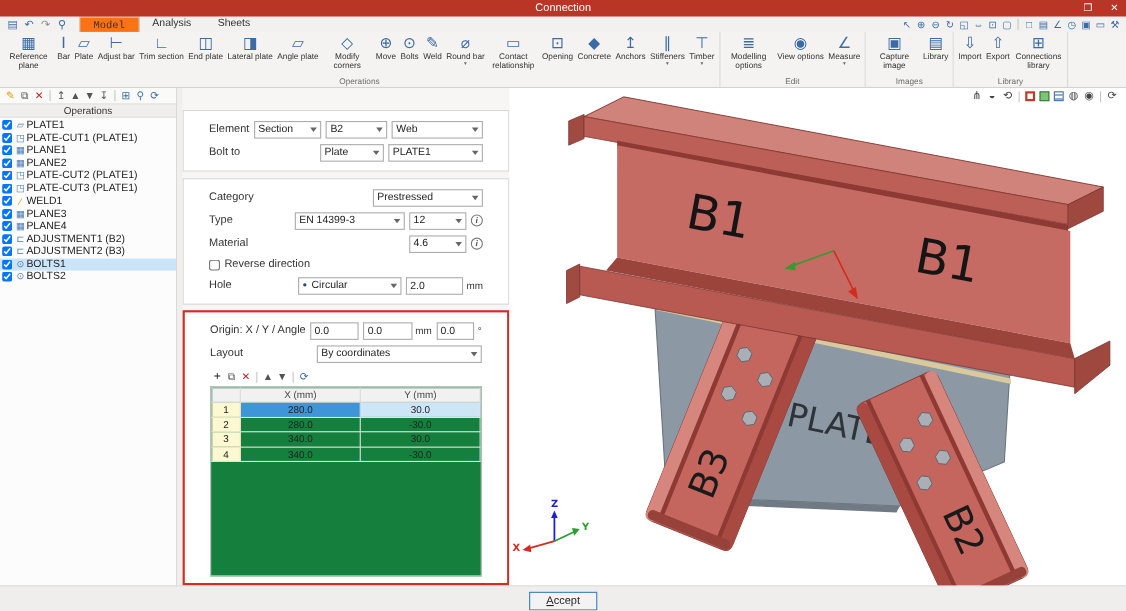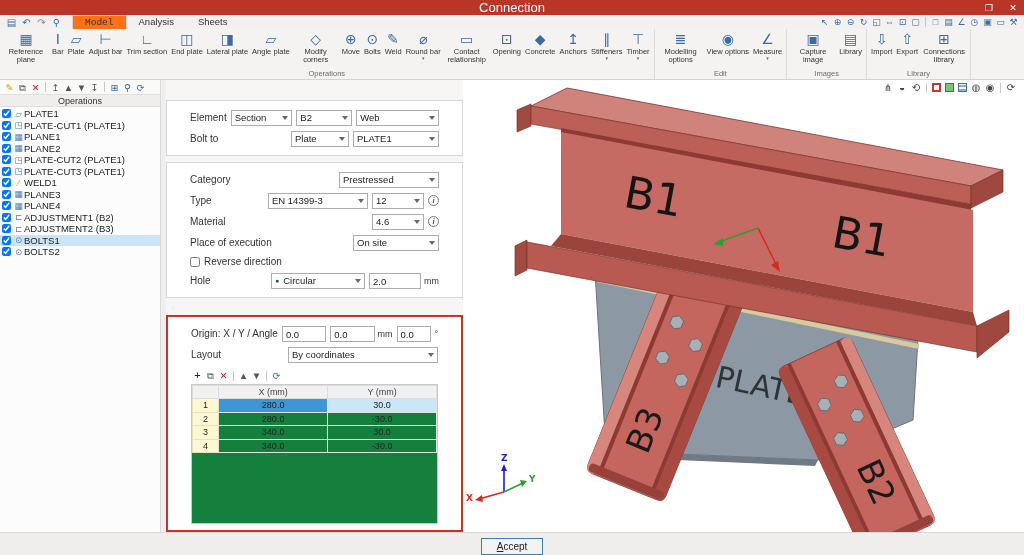--- a/index.html
+++ b/index.html
@@ -1,21 +1,21 @@
 <!DOCTYPE html>
 <html><head>
 <meta charset="utf-8">
 <style>
   * { margin:0; padding:0; box-sizing:border-box; }
   html,body { width:1024px; height:555px; overflow:hidden;
     font-family:"Liberation Sans","DejaVu Sans",sans-serif; font-size:10px; color:#222; background:#F0EFEE; }
 
   
   .titlebar { height:15px; background:#B93626; display:flex; align-items:center; position:relative; }
-  .titlebar .title { position:absolute; left:0; right:0; text-align:center; color:#fff; font-size:13px; }
+  .titlebar .title { position:absolute; left:0; right:0; text-align:center; color:#fff; font-size:10px; }
   .wincontrols { margin-left:auto; display:flex; gap:2px; z-index:2; }
   .winbtn { color:#fff; font-size:9px; width:22px; text-align:center; cursor:default; }
 
   
   .qatrow { height:14px; background:#F2F1F0; display:flex; align-items:center; padding-left:4px; }
   .qicon { width:15px; text-align:center; font-size:10px; color:#3A6BA5; line-height:13px; }
   .qicon.gray { color:#8a8a8a; }
   .tabs { display:flex; margin-left:8px; height:14px; }
   .tab { padding:0 12px; font-size:9.5px; color:#333; line-height:14px; }
   .tab.sel { background:#f97316; border:1px solid #D8D5D2; border-bottom:none;font-family:Liberation Mono, monospace; }
@@ -50,21 +50,21 @@
   .ticon { width:11px; text-align:center; font-size:8.5px; color:#4A7CB4; }
   .ticon.weld { color:#D79B00; }
   .tlabel { white-space:nowrap; }
 
   .splitter { width:5px; background:#F0EFEE; }
 
   
   .midpanel { width:297px; background:#F7F6F5; display:flex; flex-direction:column; padding-top:20px; }
   .gbox { background:#fff; border:1px solid #D7D7D7; padding:6px 23px; }
   .gbox + .gbox { margin-top:6px; }
-  .gbox.red { border:2px solid #D02F24; flex:1; margin-top:17px; display:flex; flex-direction:column; }
+  .gbox.red { border:2px solid #D02F24; flex:1; margin-top:5px; display:flex; flex-direction:column; }
   .frow { display:flex; align-items:center; height:21px; }
   .flabel { font-size:10px; color:#333; margin-right:auto; white-space:nowrap; }
   .combo { height:16px; border:1px solid #ACACAC; background:#fff; display:flex; align-items:center;
            padding:0 3px; font-size:9.5px; margin-left:4px; position:relative; }
   .combo .cval { margin-right:auto; white-space:nowrap; }
   .combo::after { content:""; border:3px solid transparent; border-top:4px solid #666; margin-left:5px; margin-top:3px; }
   .tinput { height:16px; border:1px solid #ACACAC; background:#fff; font-size:9.5px; text-align:left;
             padding:0 3px; line-height:15px; margin-left:4px; }
   .unit { font-size:9px; color:#333; margin-left:3px; }
   .infoicon { width:11px; height:11px; border:1px solid #777; border-radius:50%; font:italic bold 8px "Liberation Serif",serif;
@@ -405,26 +405,20 @@
             <span class="cval">12</span>
           </span>
         <span class="infoicon">i</span>
       </div>
       <div class="frow">
         <span class="flabel">Material</span>
         <span class="combo" style="width:52px">
             <span class="cval">4.6</span>
           </span>
         <span class="infoicon">i</span>
-      </div>
-      <div class="frow">
-        <span class="flabel">Place of execution</span>
-        <span class="combo" style="width:86px">
-            <span class="cval">On site</span>
-          </span>
       </div>
       <div class="chkrow">
         <input type="checkbox" style="">
         <span class="flabel">Reverse direction</span>
       </div>
       <div class="frow">
         <span class="flabel">Hole</span>
         <span class="combo" style="width:94px">
             <span class="radiodot">●</span>
             <span class="cval">Circular</span>

